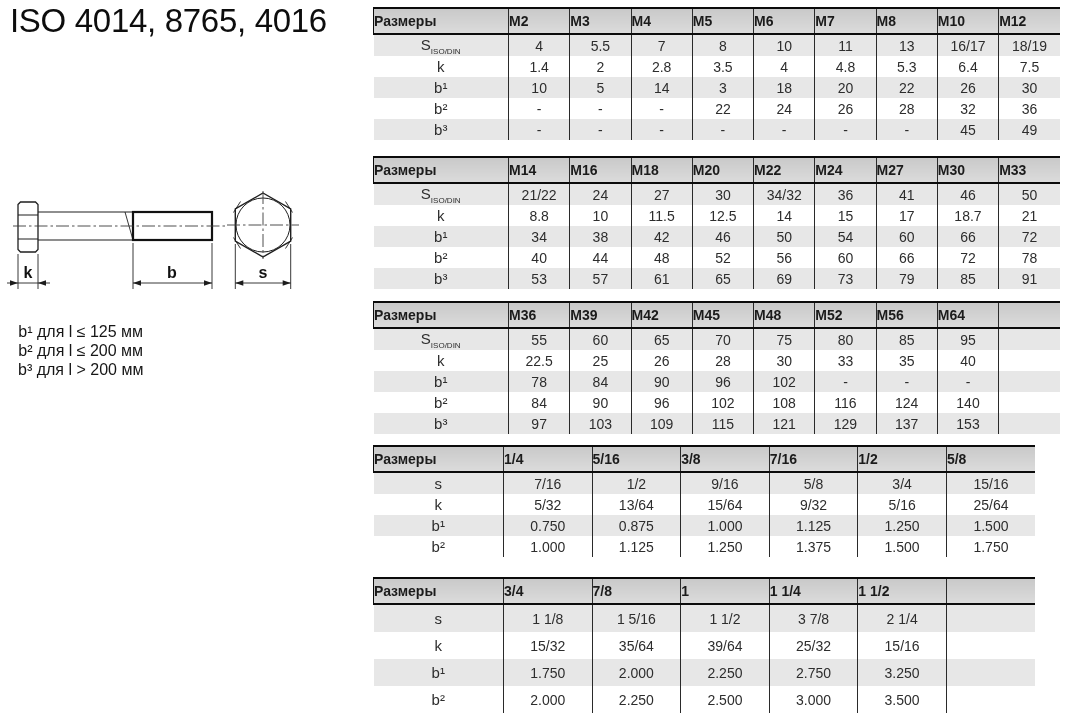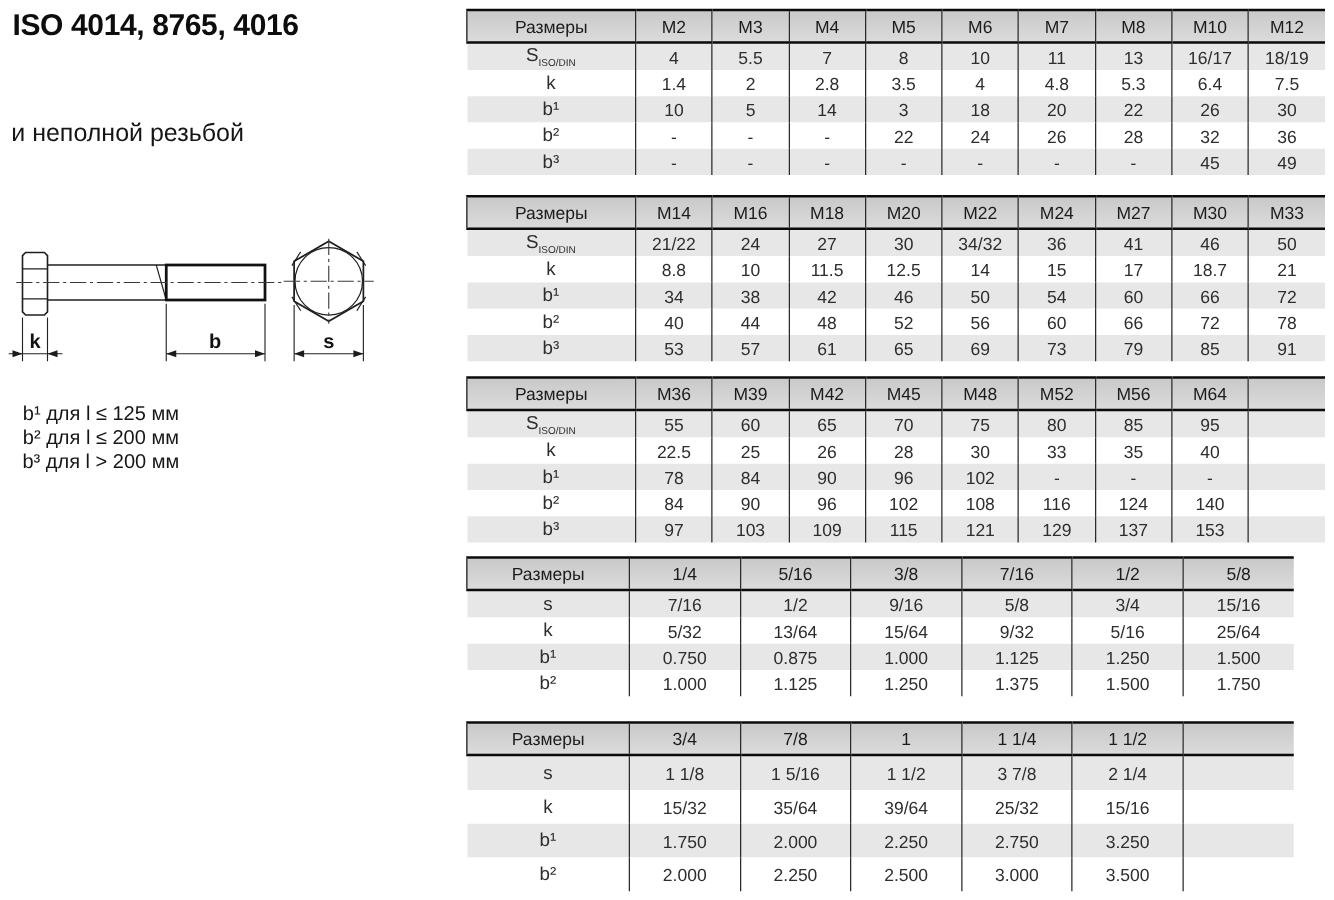--- a/index.html
+++ b/index.html
@@ -4,43 +4,43 @@
 <style>
   html,body{margin:0;padding:0;}
   body{
     width:1067px;height:720px;position:relative;overflow:hidden;
     background:#ffffff;
     font-family:"Liberation Sans",sans-serif;
     color:#1a1a1a;
   }
   
   .title-block{position:absolute;left:10px;top:2px;}
-  .title-line{font-size:24px;font-weight:bold;color:#0d0d0d;line-height:37px;letter-spacing:-0.3px;}
+  .title-line{font-size:33px;font-weight:normal;color:#0d0d0d;line-height:37px;letter-spacing:-0.3px;}
   .desc-block{position:absolute;left:9px;top:92px;}
   .desc-line{font-size:20px;color:#161616;line-height:31px;}
   .drawing-wrap{position:absolute;left:5px;top:190px;width:330px;height:130px;}
   .footnote-block{position:absolute;left:18px;top:322px;text-align:center;}
   .footnote-line{font-size:16px;color:#161616;line-height:19px;}
 
   
   .tbl{position:absolute;left:373px;}
   .metric{width:687px;}
   .imperial{width:662px;}
   #t0{top:7px;} #t1{top:156px;} #t2{top:301px;} #t3{top:445px;} #t4{top:577px;}
 
   table.dim{width:100%;border-collapse:collapse;table-layout:fixed;}
   .metric col.c0{width:135px;}
   .imperial col.c0{width:130px;}
 
   table.dim th{
     background:linear-gradient(180deg,#c9c9c9,#dbdbdb);
     border-top:2px solid #0b0b0b;
     border-bottom:2px solid #0b0b0b;
-    font-size:14px;font-weight:normal;color:#1b1b1b;
-    height:24px;text-align:center;padding:0;
+    font-size:14px;font-weight:bold;color:#1b1b1b;
+    height:24px;text-align:left;padding:0;
   }
   table.dim th:first-child{border-left:1px solid #0b0b0b;}
   table.dim th:nth-child(n+2),
   table.dim td:nth-child(n+2){border-left:1px solid #2a2a2a;}
   table.dim td{
     text-align:center;font-size:14px;color:#2d2d2d;
     height:21px;padding:0;background:#ffffff;
   }
   table.dim tbody tr:nth-child(odd) td{background:#e7e7e7;}
   table.dim td.row-label{font-size:15px;}
@@ -57,21 +57,20 @@
   }
 </style>
 </head>
 <body>
 
 <div class="title-block">
   <div class="title-line">ISO 4014, 8765, 4016</div>
 </div>
 
 <div class="desc-block">
-  <div class="desc-line">и неполной резьбой</div>
 </div>
 
 <div class="drawing-wrap">
   <svg width="330" height="130" viewBox="0 0 330 130">
 
     <g stroke="#1f1f1f" fill="none" stroke-width="1.3">
       <polygon points="13,14.5 15.5,12 30.5,12 33,14.5 33,59.5 30.5,62 15.5,62 13,59.5"></polygon>
       <line x1="13" y1="25" x2="33" y2="25" stroke-width="1"></line>
       <line x1="13" y1="49" x2="33" y2="49" stroke-width="1"></line>
     </g>

